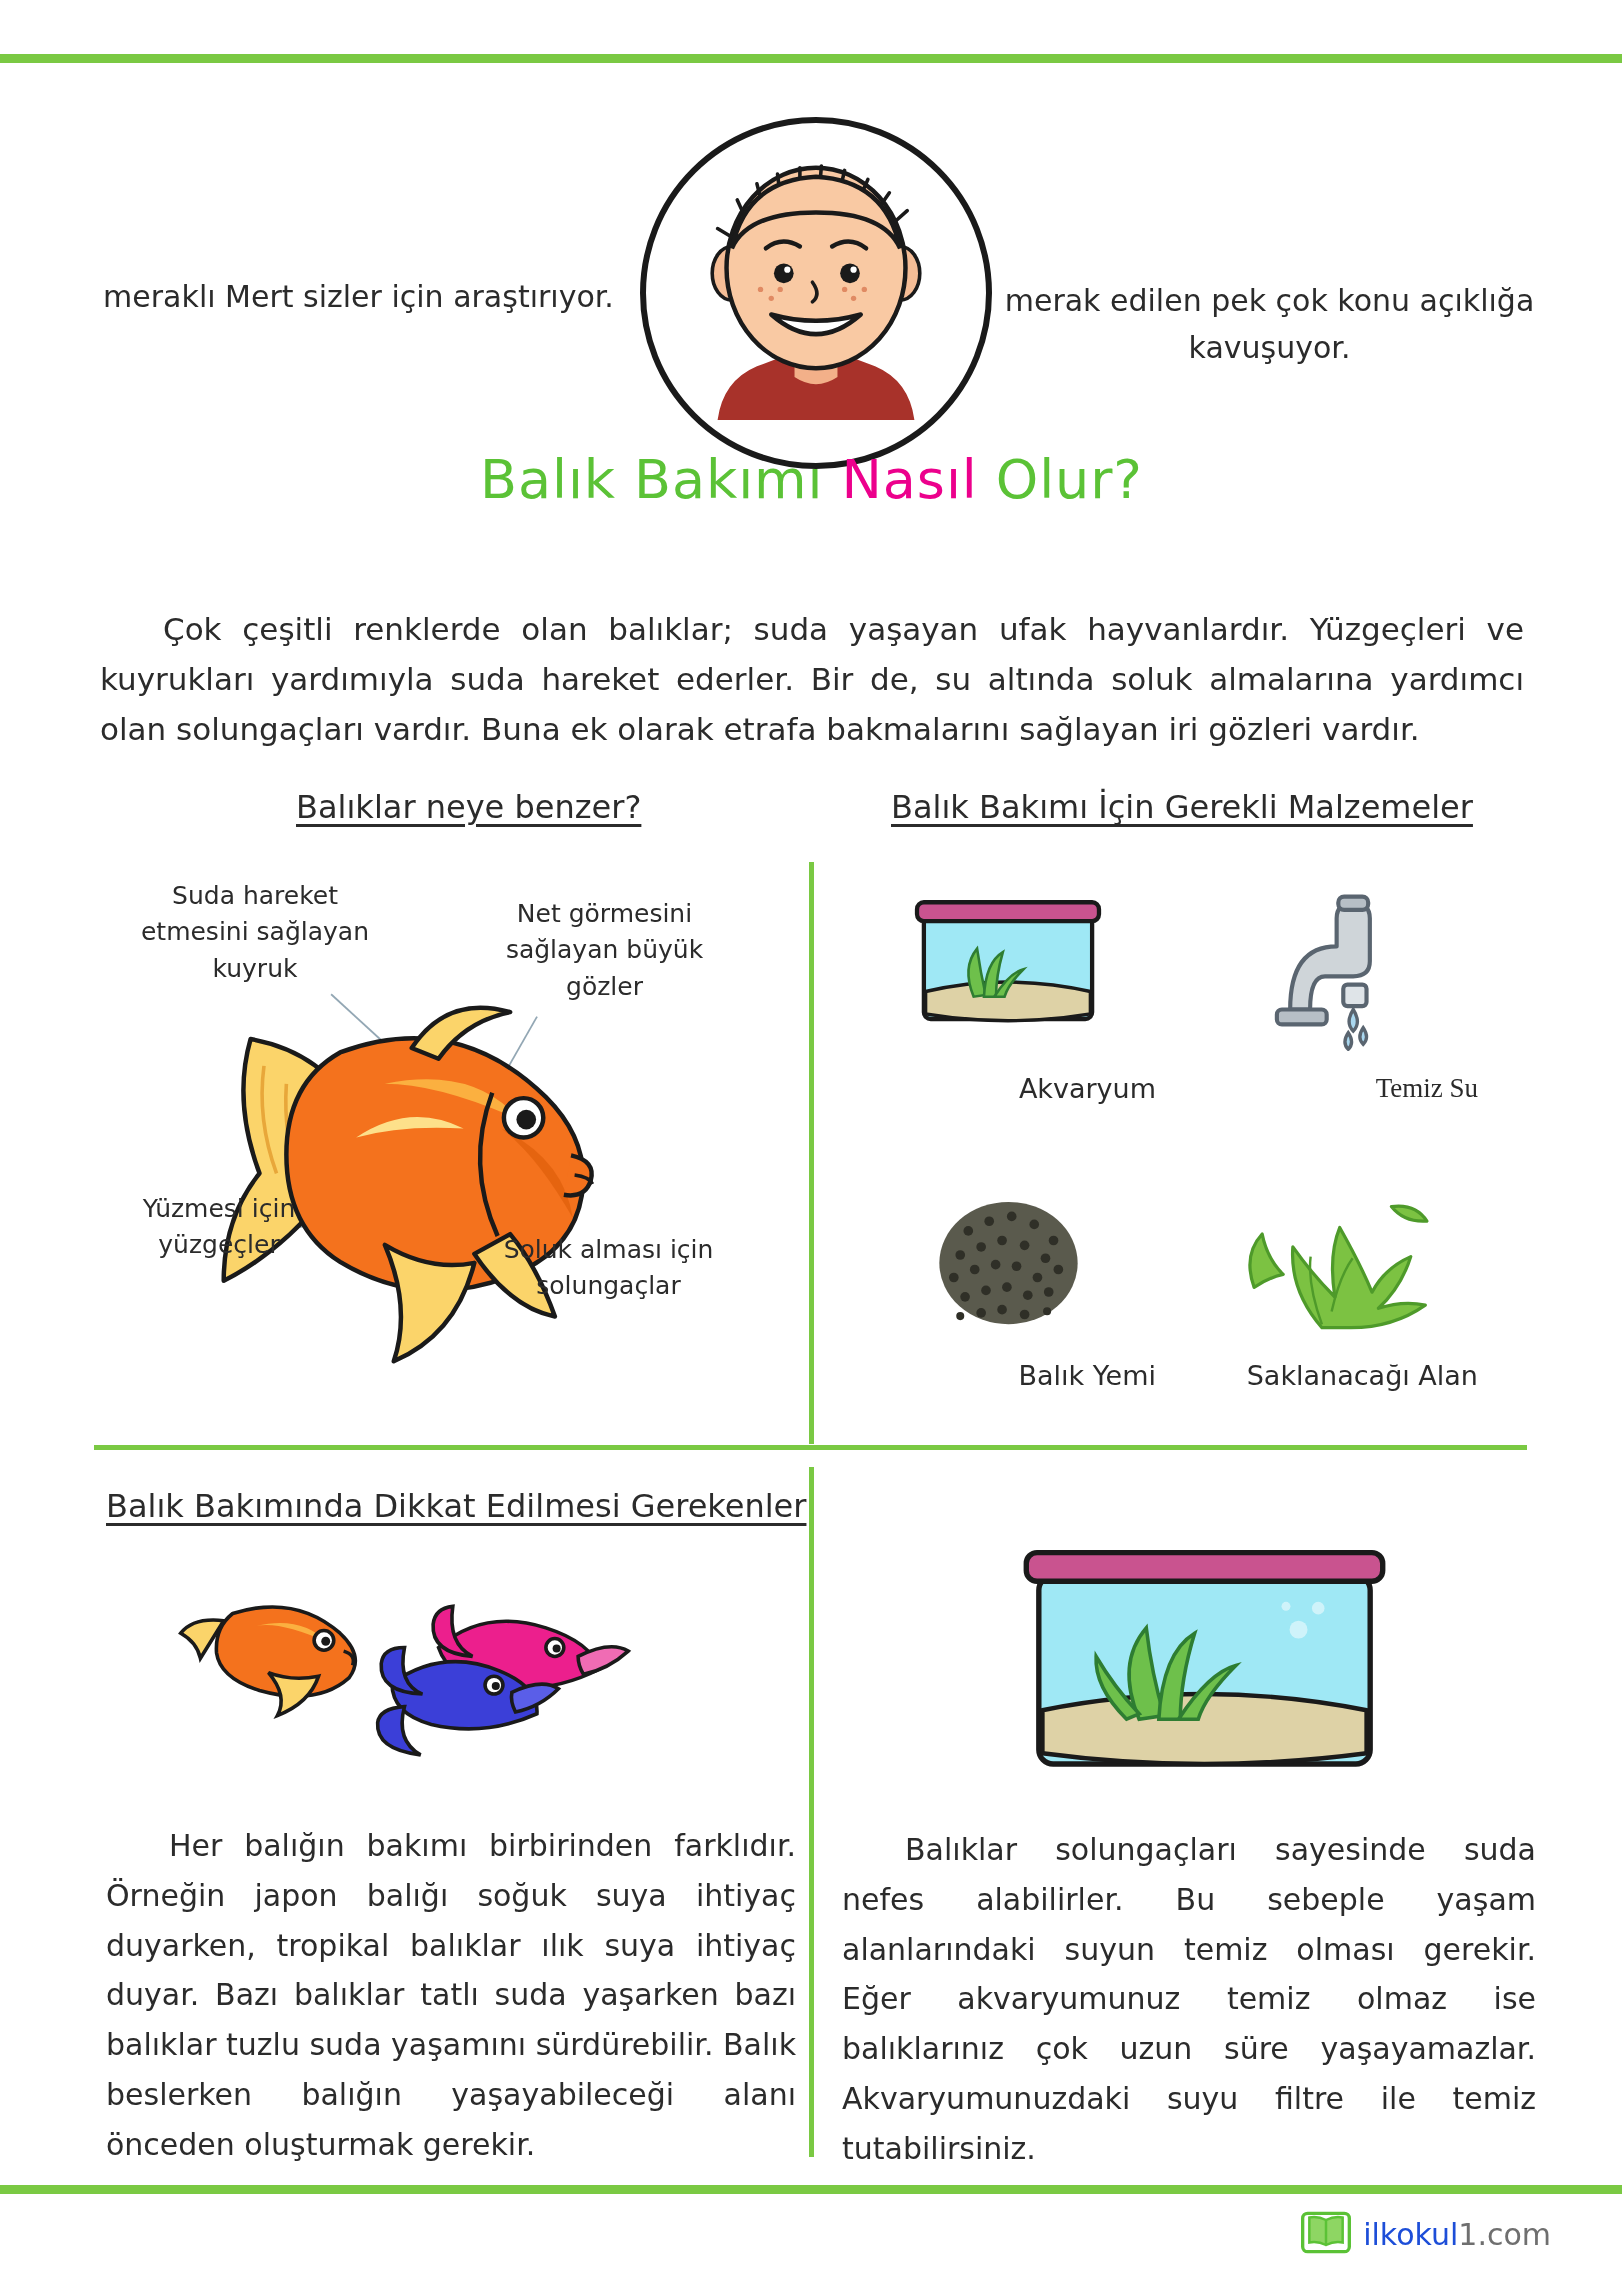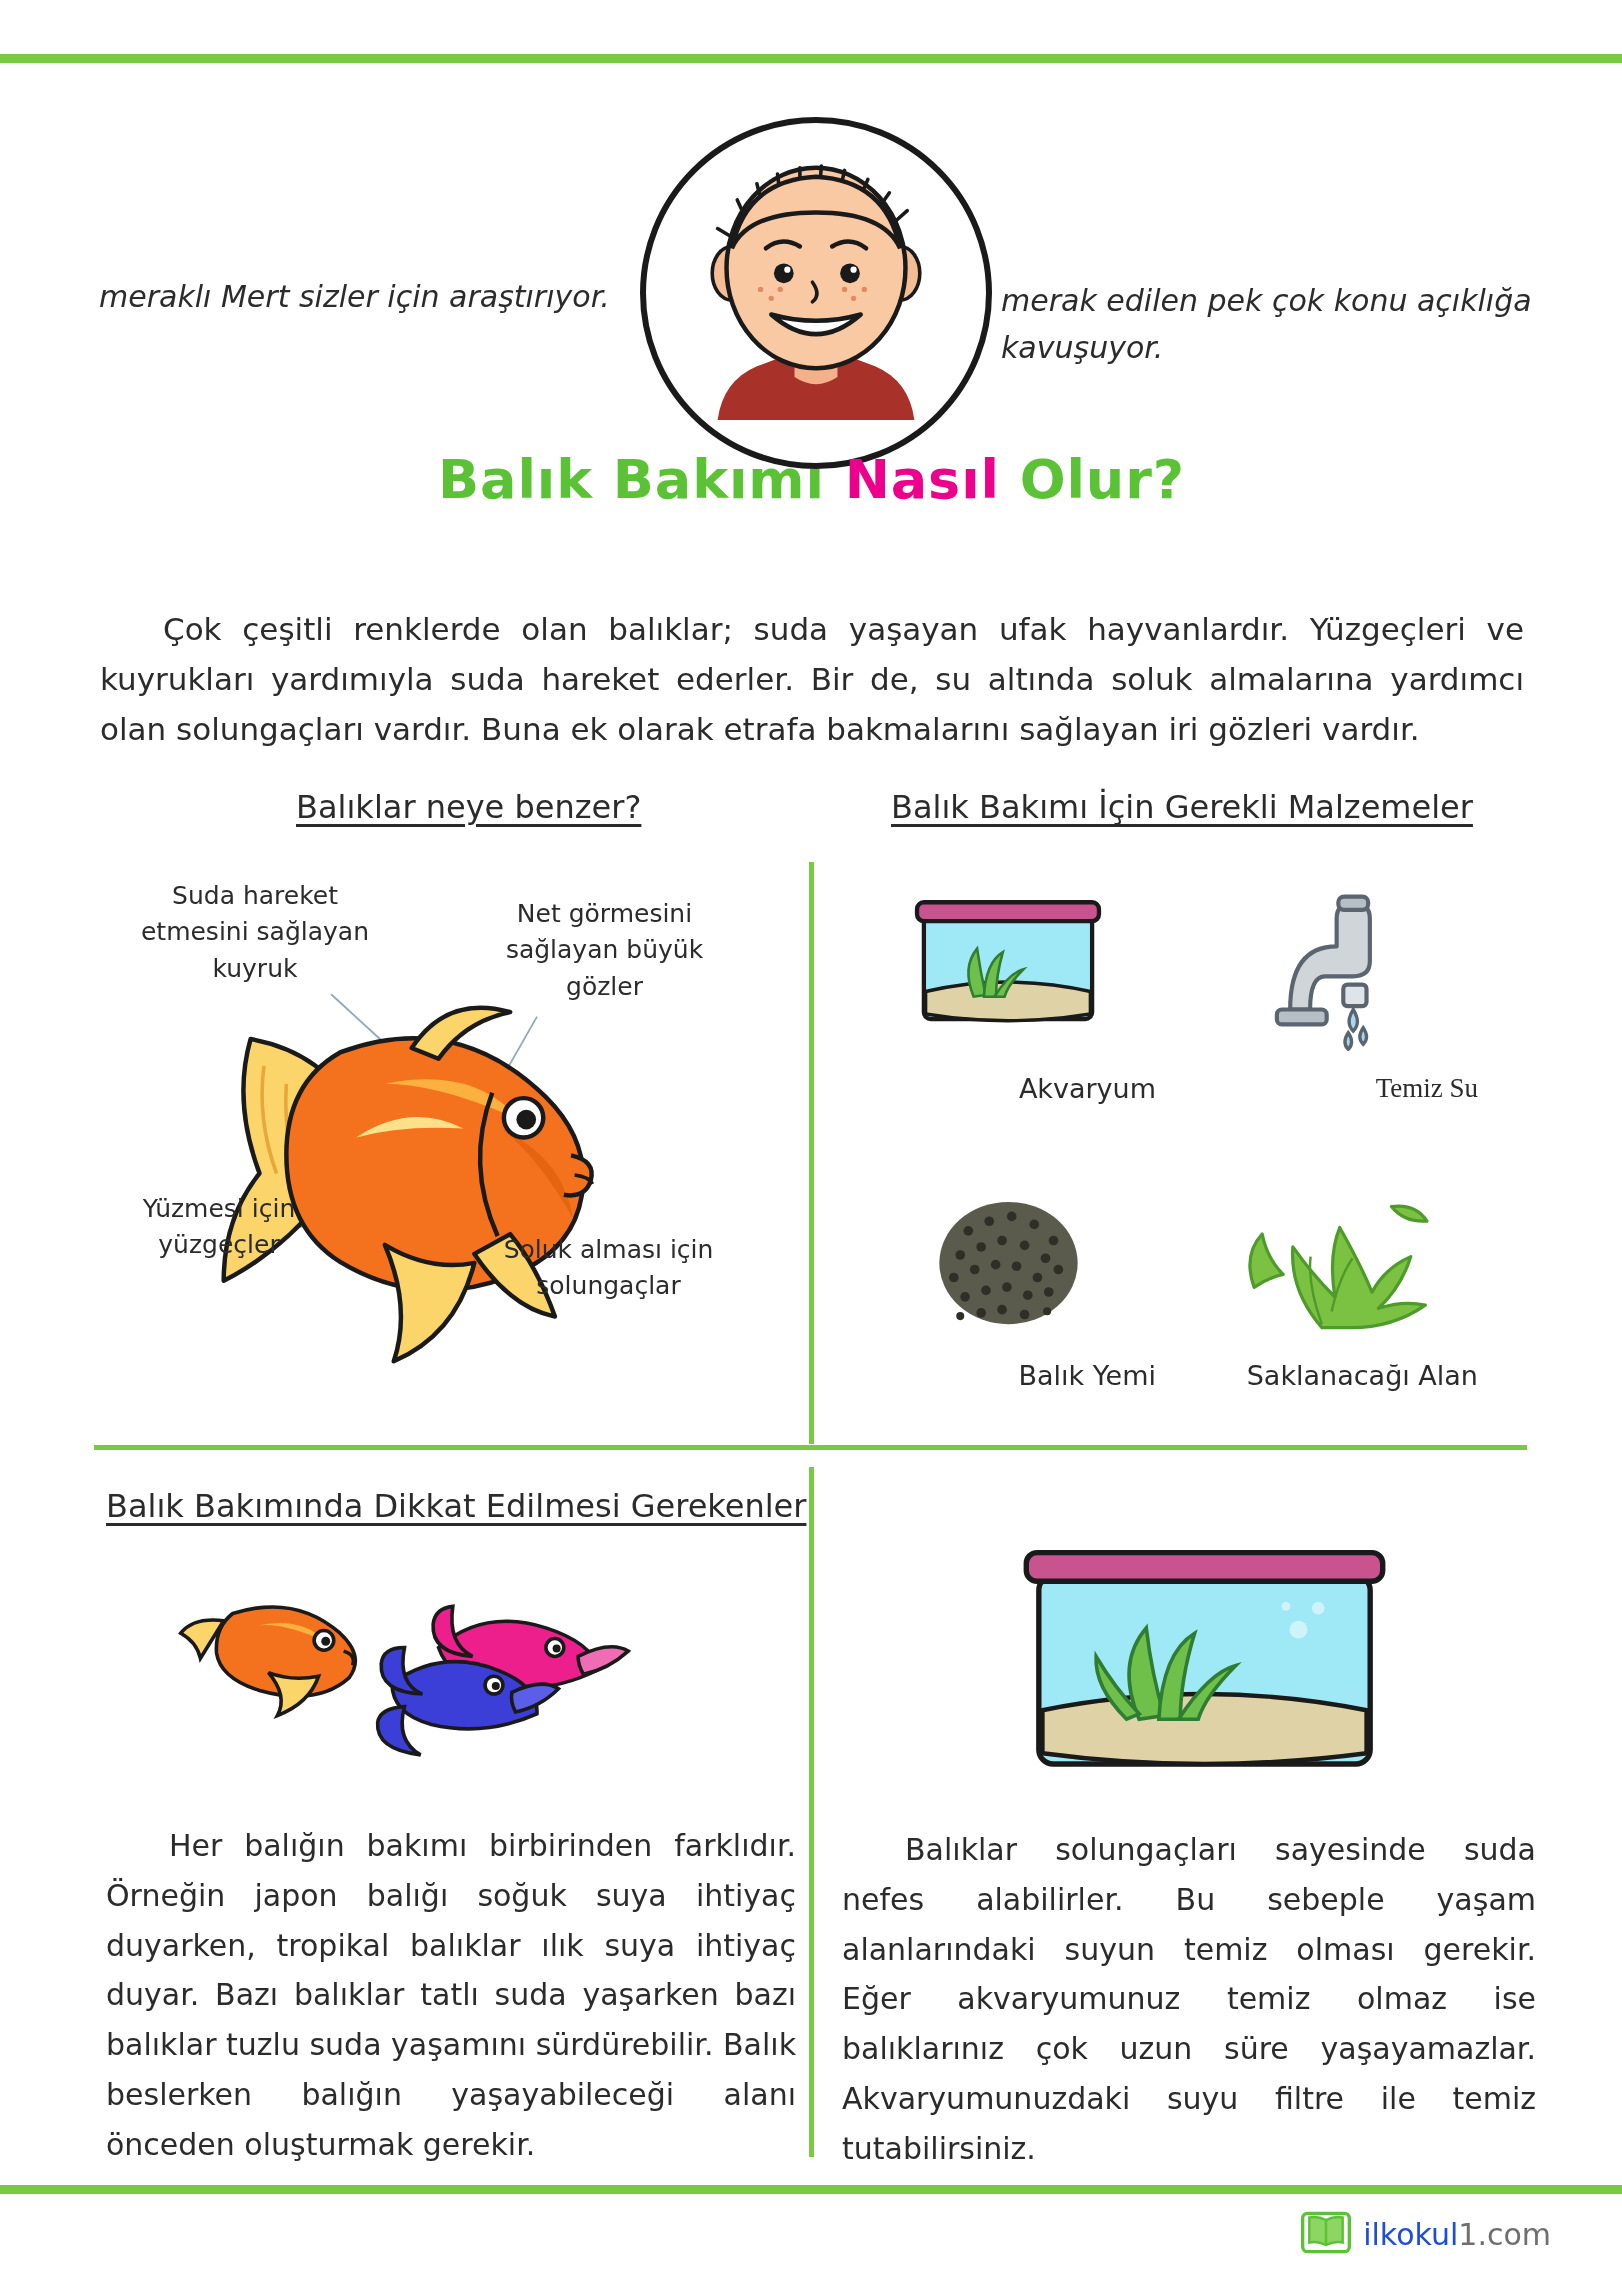--- a/index.html
+++ b/index.html
@@ -23,40 +23,40 @@
   .rule.bottom{top:2185px;}
 
   
   .header{
     position:absolute;top:99px;left:0;width:1623px;height:322px;
   }
   .header .speech{
     position:absolute;
     font-size:30px;
     line-height:1.55;
+    text-align:center;
     color:#2b2b2b;
-    font-style:italic;
   }
   .header .speech.left{left:99px;top:175px;width:519px;}
   .header .speech.right{right:85px;top:179px;width:537px;}
 
   .avatar{
     position:absolute;left:640px;top:18px;width:340px;height:340px;
     border-radius:50%;
     border:6.3px solid #1a1a1a;
     background:#ffffff;
     overflow:hidden;
   }
 
   
   .title{
     position:absolute;top:448px;left:0;width:1623px;
     text-align:center;
     font-size:54px;
-    font-weight:bold;
+    font-weight:normal;
     letter-spacing:0.9px;
   }
   .title .g{color:#5bc236;}
   .title .p{color:#ec008c;}
 
   
   .intro{
     position:absolute;top:573px;left:100px;width:1424px;
     font-size:31px;
     line-height:1.62;

